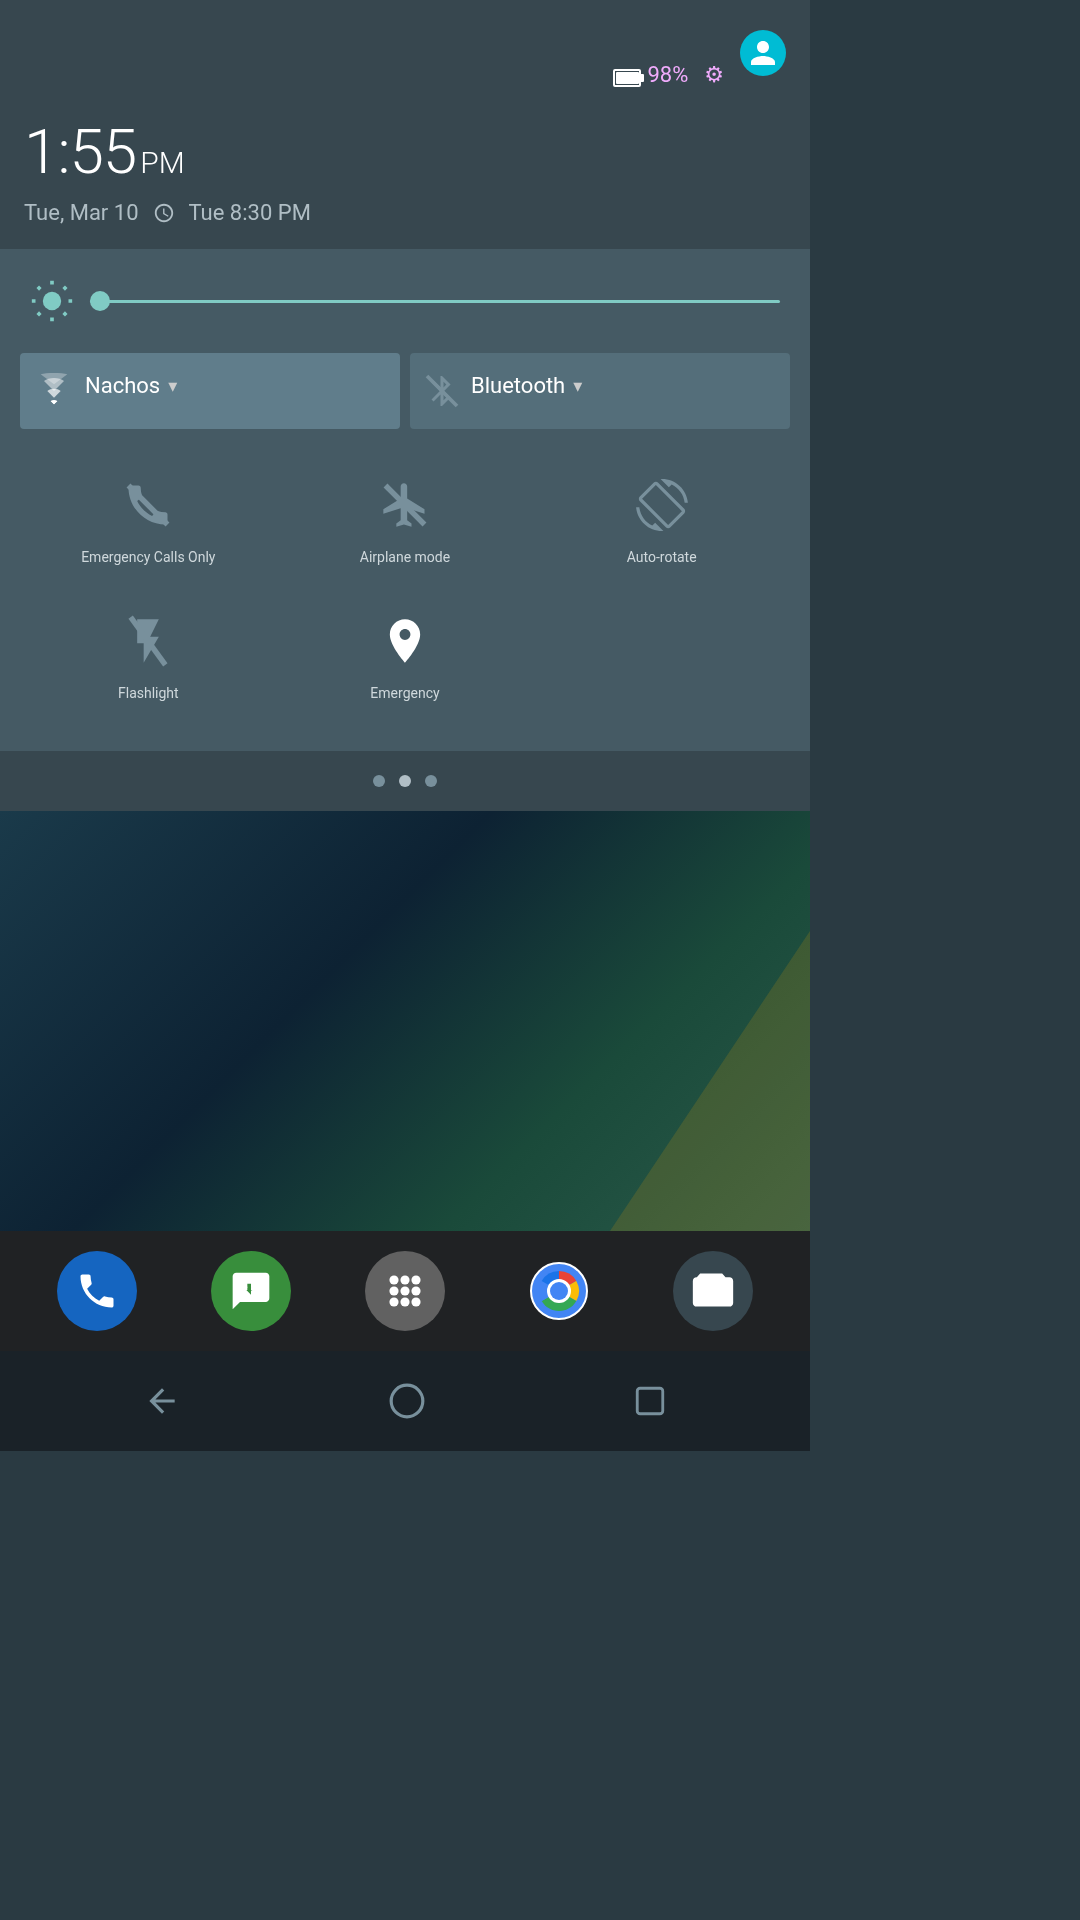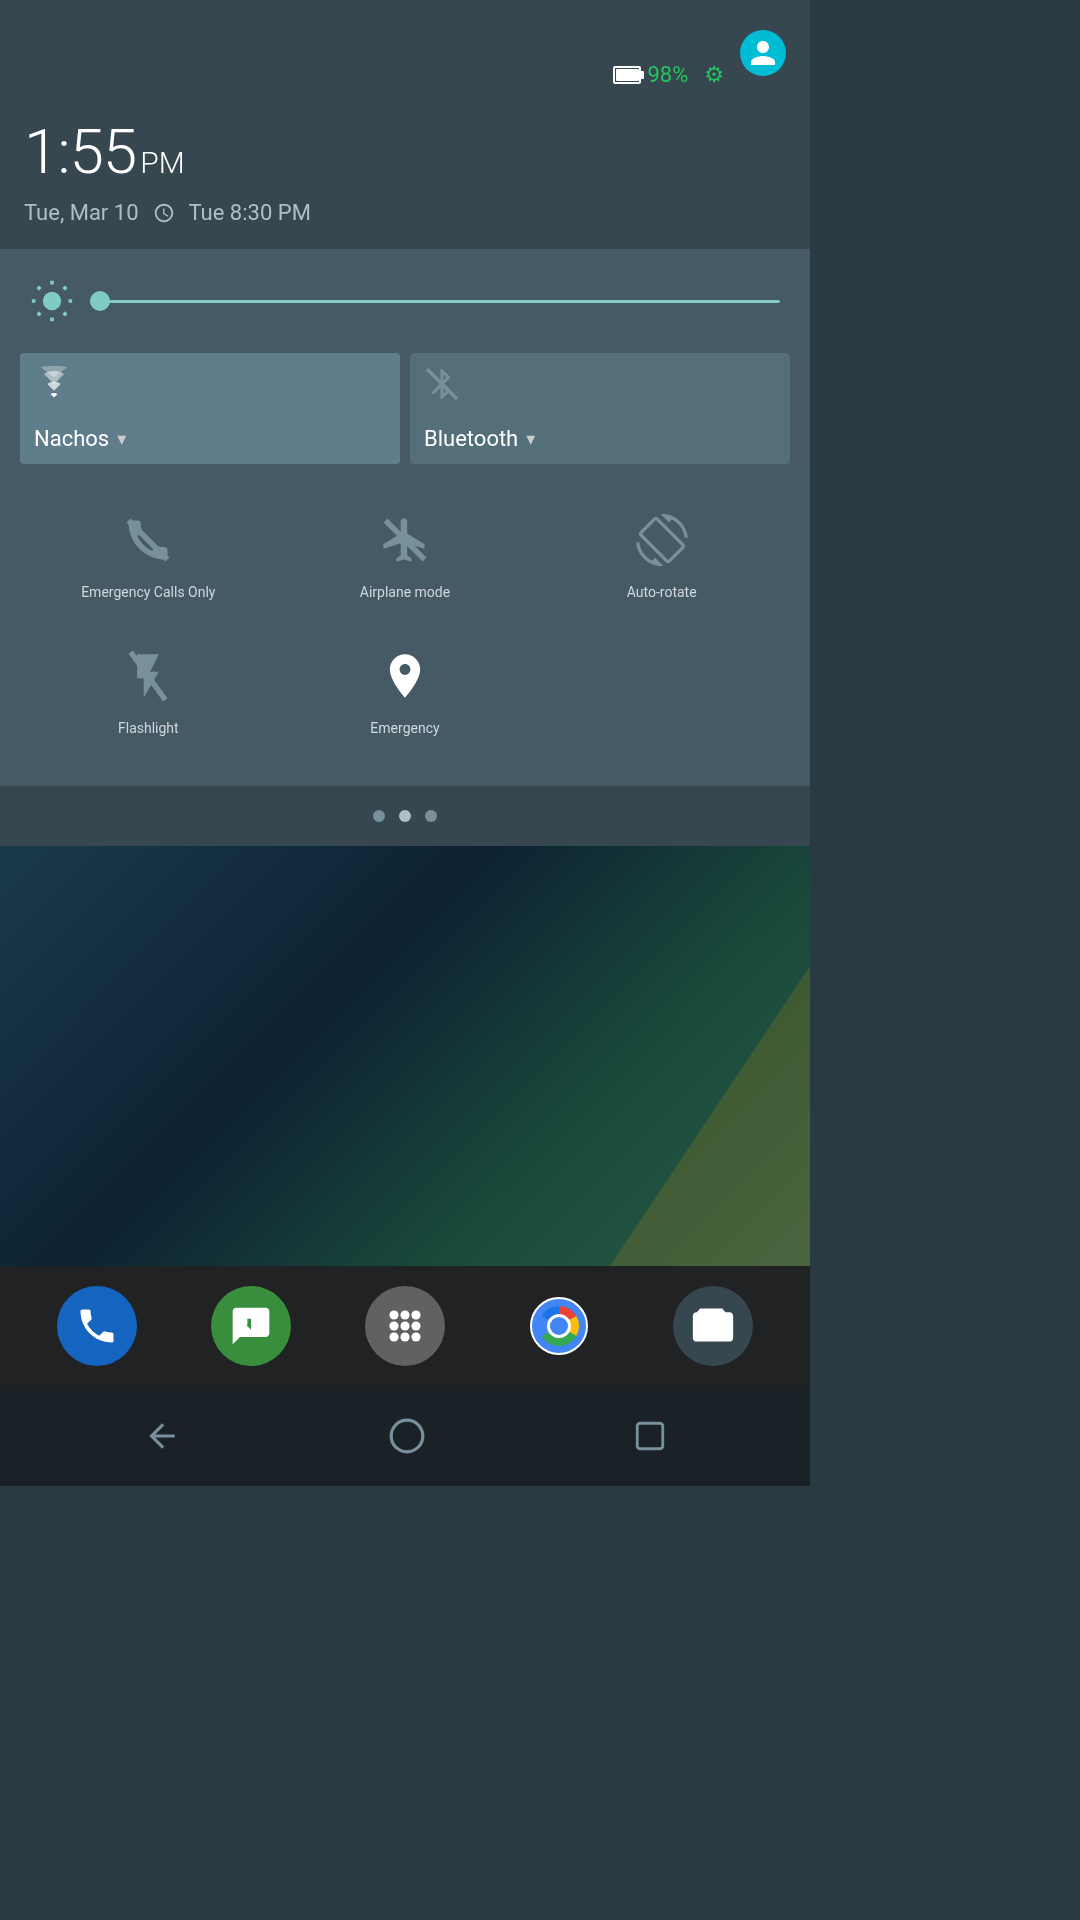--- a/index.html
+++ b/index.html
@@ -16,22 +16,22 @@
     #status-bar {
       background: #37474f;
       padding: 18px 24px 18px 24px;
       display: flex;
       align-items: center;
       justify-content: flex-end;
       gap: 16px;
     }
     .status-item {
       display: flex;
-      align-items: center;
-      color: #22c55e;
+      align-items: flex-end;
+      color: #f0abfc;
       font-size: 22px;
       gap: 6px;
       margin-top: 44px;
     }
     .battery-icon {
       width: 28px;
       height: 18px;
       border: 2px solid white;
       border-radius: 2px;
       position: relative;
@@ -135,25 +135,25 @@
     
     #toggle-row {
       display: flex;
       gap: 10px;
       margin-bottom: 10px;
     }
     .toggle-card {
       flex: 1;
       background: #546e7a;
       border-radius: 4px;
-      padding: 13px 14px;
-      display: flex;
-      flex-direction: column;
+      padding: 20px 14px;
+      display: flex;
+      flex-direction: row;
       align-items: flex-start;
-      gap: 24px;
+      gap: 11px;
       cursor: pointer;
     }
     .toggle-card.wifi-card {
       background: #607d8b;
     }
     .toggle-icon {
       font-size: 36px;
       color: #b0bec5;
     }
     .toggle-label-row {

